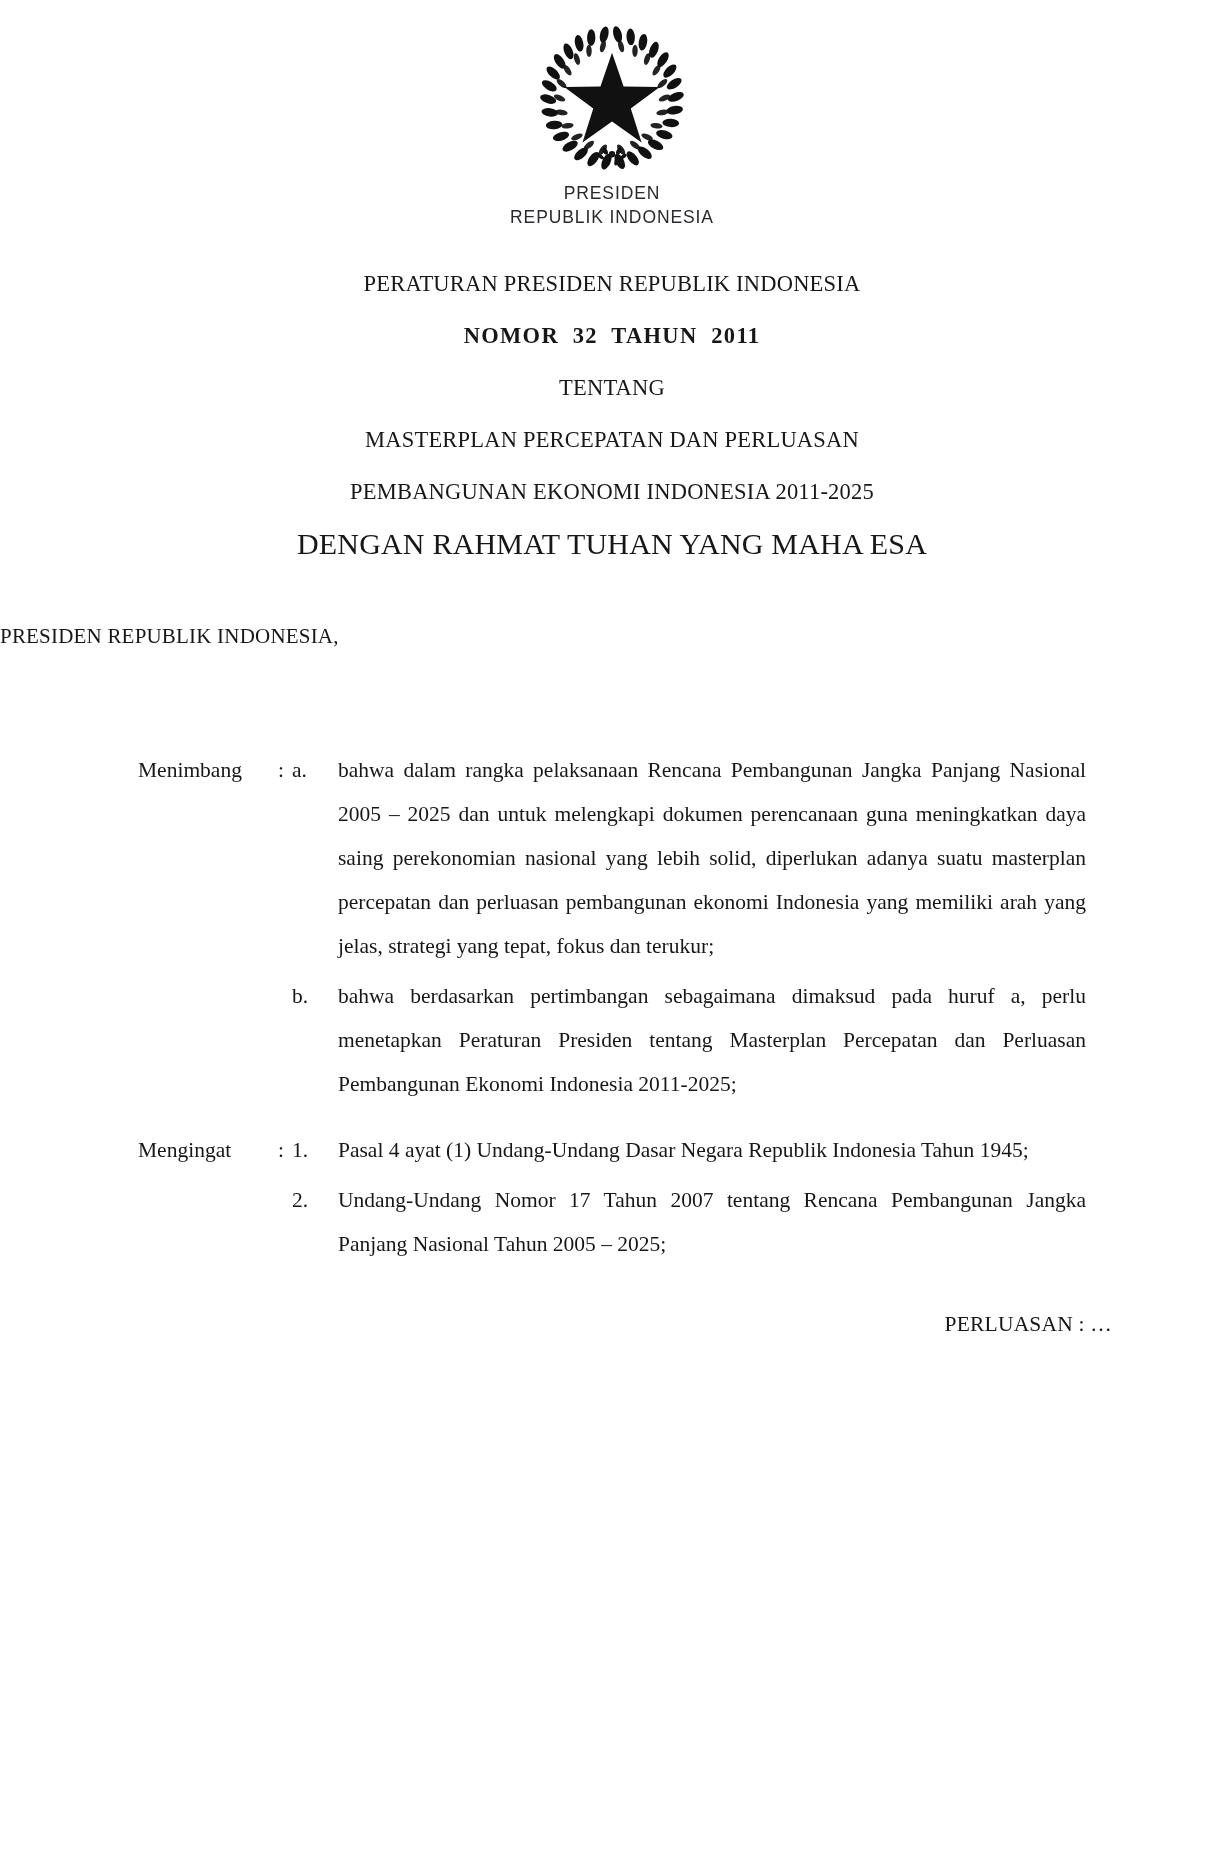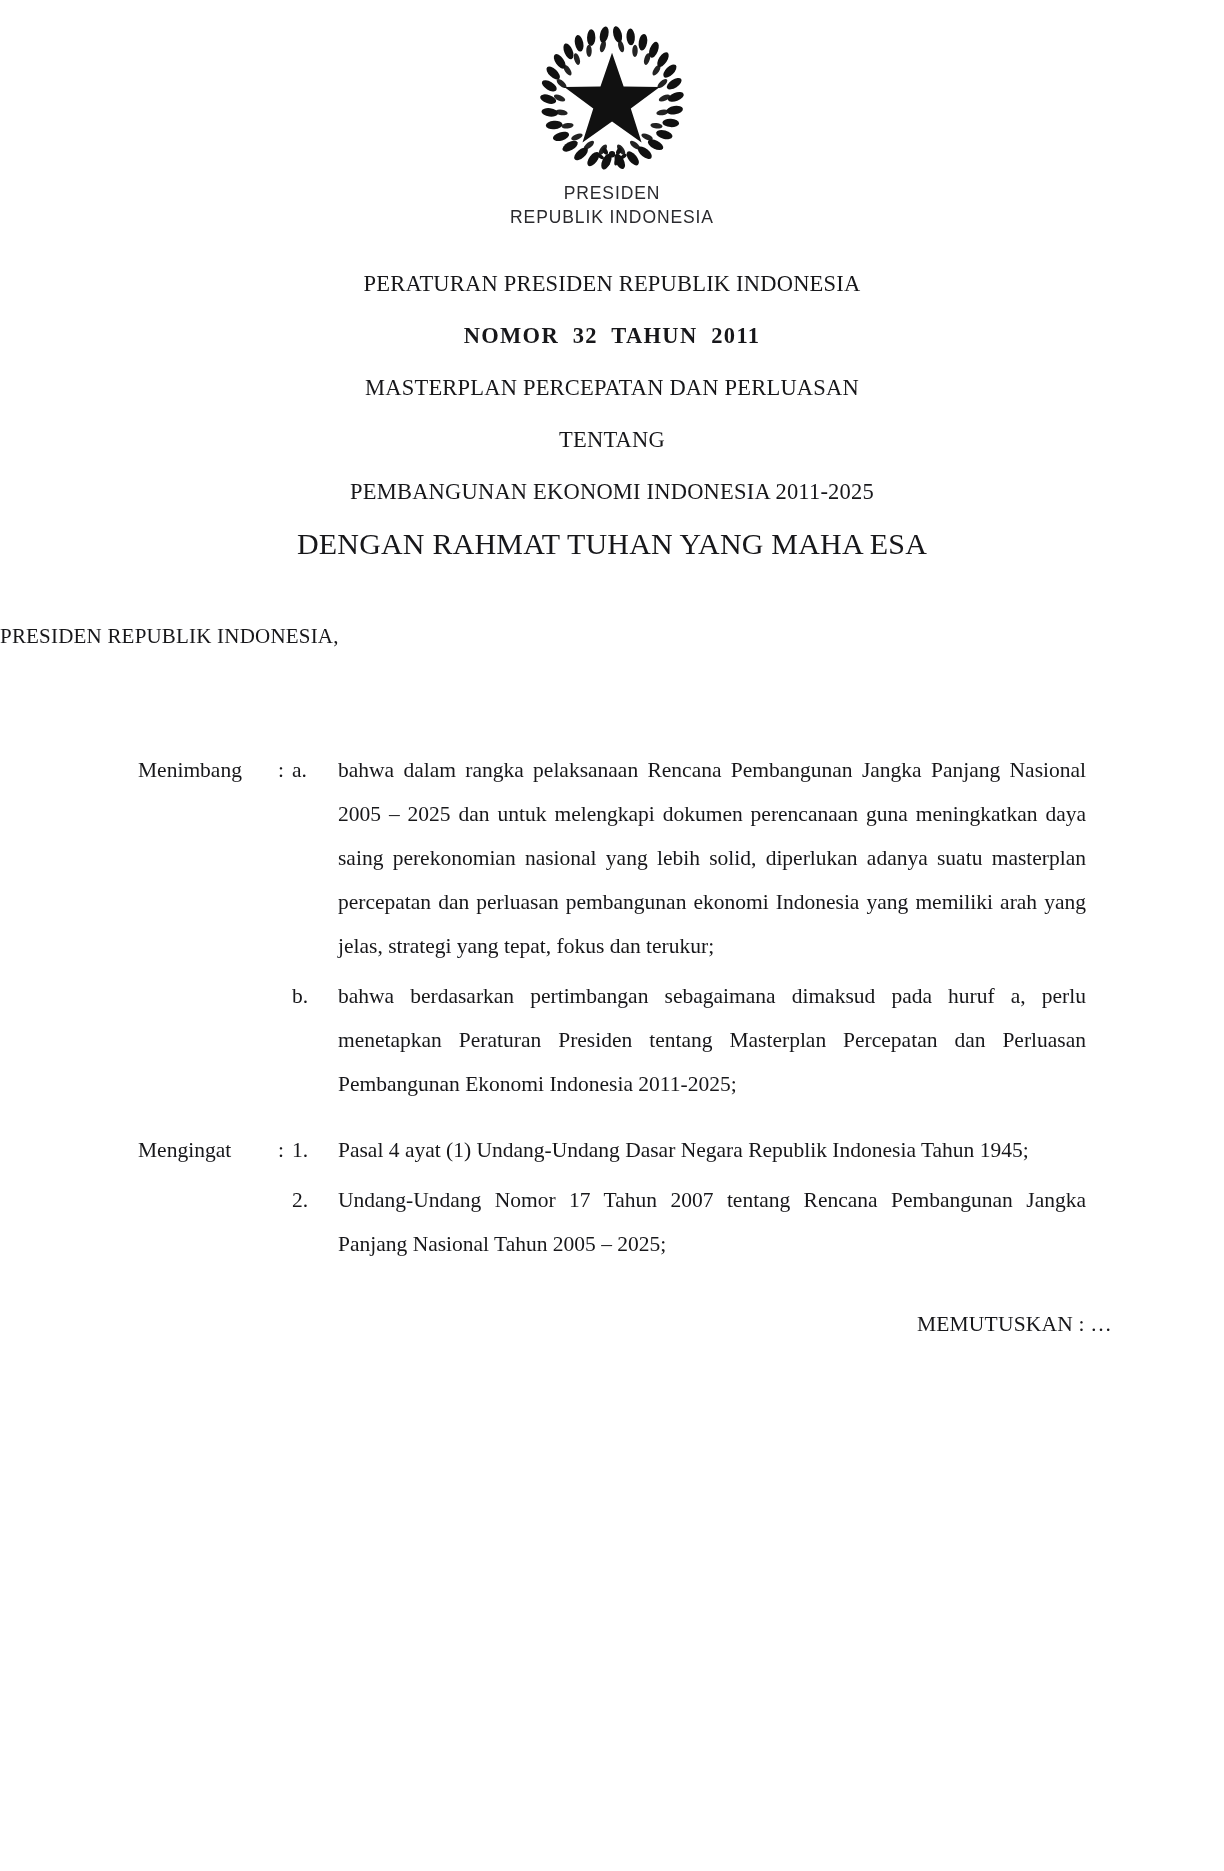--- a/index.html
+++ b/index.html
@@ -332,22 +332,22 @@
   </div>
 
   <div class="masthead">
     <div>PRESIDEN</div>
     <div>REPUBLIK INDONESIA</div>
   </div>
 
   <div class="title-block">
     <div class="title-line">PERATURAN PRESIDEN REPUBLIK INDONESIA</div>
     <div class="title-line spaced">NOMOR  32  TAHUN  2011</div>
+    <div class="title-line">TENTANG</div>
     <div class="title-line">MASTERPLAN PERCEPATAN DAN PERLUASAN</div>
-    <div class="title-line">TENTANG</div>
     <div class="title-line">PEMBANGUNAN EKONOMI INDONESIA 2011-2025</div>
   </div>
 
   <div class="solemn">DENGAN RAHMAT TUHAN YANG MAHA ESA</div>
 
   <div class="signer">PRESIDEN REPUBLIK INDONESIA,</div>
 
   <div class="body-block">
 
     <div class="group">
@@ -375,15 +375,15 @@
       <div class="clause">
         <div class="label-col"></div>
         <div class="colon-col"></div>
         <div class="marker-col">2.</div>
         <div class="text-col">Undang-Undang Nomor 17 Tahun 2007 tentang Rencana Pembangunan Jangka Panjang Nasional Tahun 2005 – 2025;</div>
       </div>
     </div>
 
   </div>
 
-  <div class="footer">MEMUTUSKAN : …</div>
+  <div class="footer">PERLUASAN : …</div>
 
 </div>
 
 </body></html>

